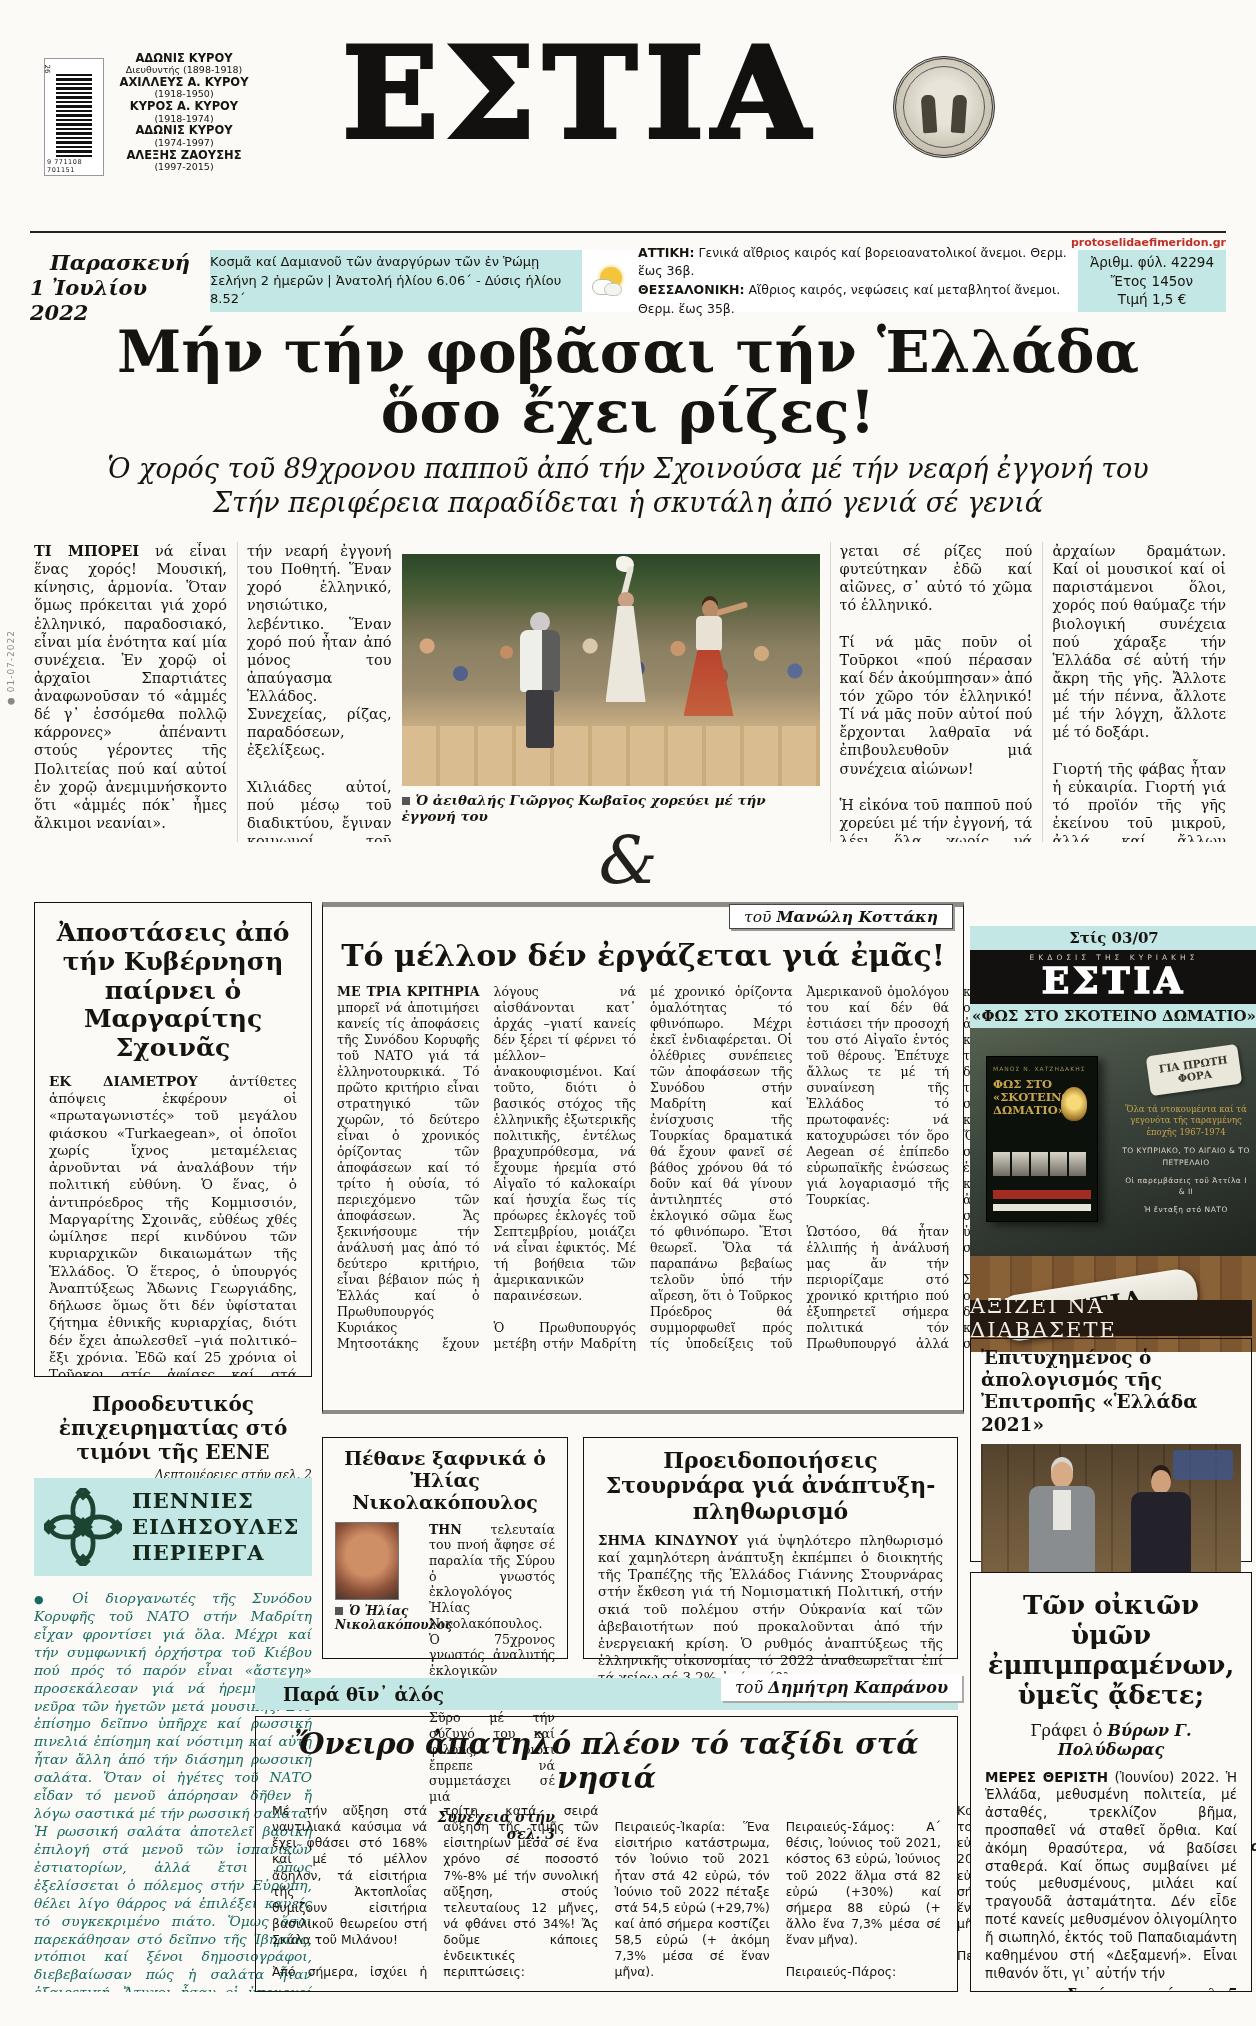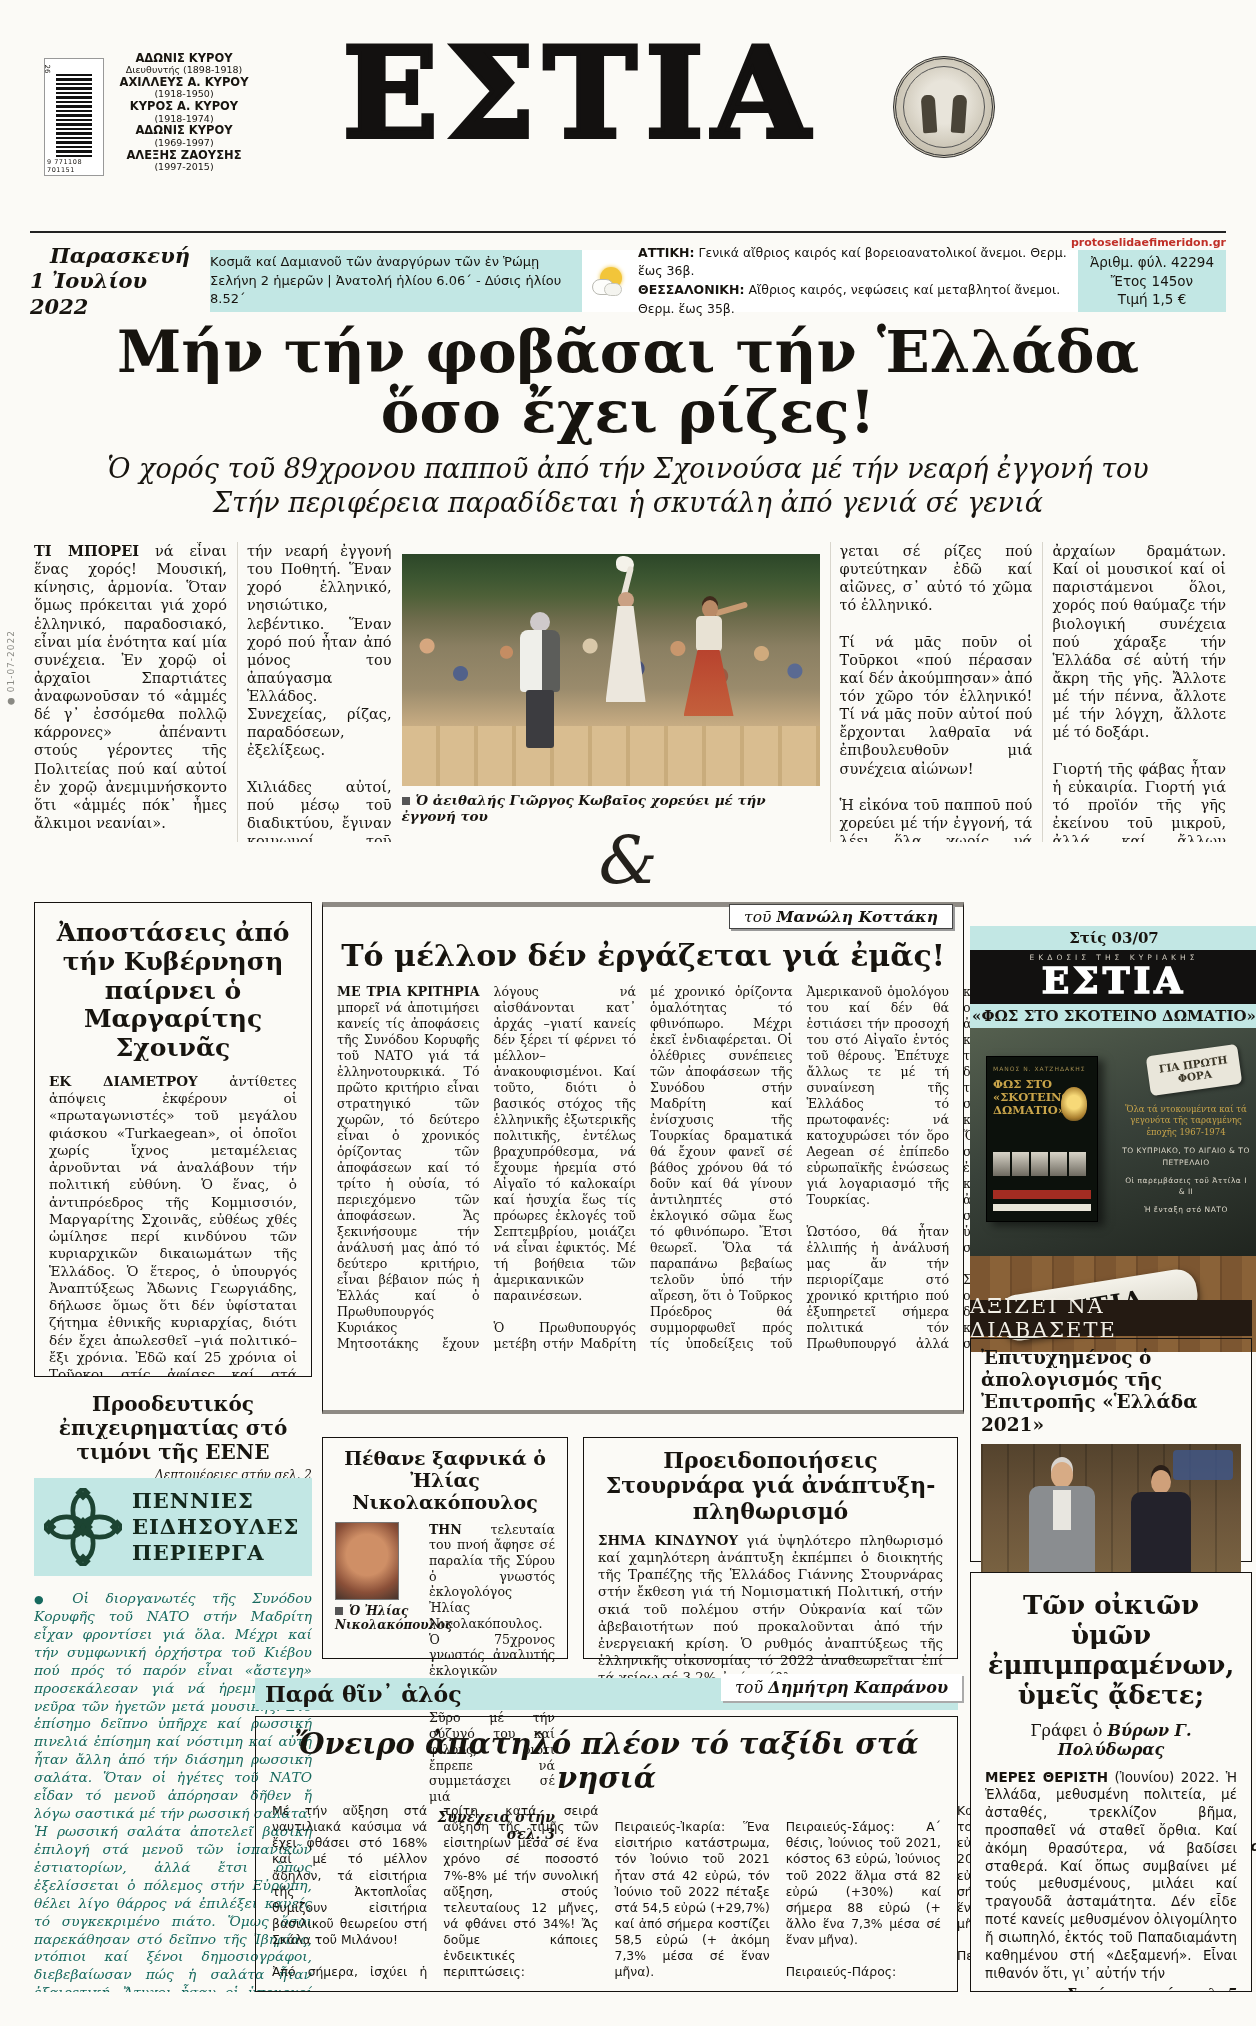--- a/index.html
+++ b/index.html
@@ -29,21 +29,21 @@
   #emblem .ring{position:absolute;inset:7px;border-radius:50%;border:1px solid #555;}
   #emblem .fig1,#emblem .fig2{position:absolute;bottom:22px;width:14px;height:38px;background:#4a4438;border-radius:6px 6px 2px 2px;}
   #emblem .fig1{left:26px;transform:rotate(-4deg);}
   #emblem .fig2{right:26px;transform:rotate(4deg);}
   #tagline{left:0;top:186px;width:100%;text-align:center;font-size:19px;letter-spacing:7px;font-weight:500;}
   #site-url{right:30px;top:236px;font-size:11px;font-weight:bold;color:#c03028;}
   .rule-top{left:30px;top:231px;width:1196px;height:2px;background:#222;}
 
   
   #dateline{left:30px;top:250px;width:1196px;height:62px;display:flex;}
-  .dl-date{width:180px;display:flex;flex-direction:column;justify-content:center;align-items:center;
+  .dl-date{width:180px;display:flex;flex-direction:column;justify-content:space-between;align-items:center;
            font-weight:bold;font-style:italic;font-size:21px;line-height:1.2;}
   .dl-saint{width:372px;background:#c2e7e4;display:flex;flex-direction:column;justify-content:center;
             font-size:13px;line-height:1.45;font-family:"DejaVu Sans",sans-serif;}
   .dl-weather{flex:1;background:#fff;display:flex;align-items:center;gap:8px;padding:0 10px;
               font-family:"DejaVu Sans",sans-serif;font-size:12.5px;line-height:1.5;}
   .dl-issue{width:148px;background:#c2e7e4;display:flex;flex-direction:column;justify-content:center;
             align-items:center;font-size:13.5px;line-height:1.4;font-family:"DejaVu Sans",sans-serif;}
   .sun{position:relative;width:38px;height:32px;flex:0 0 38px;}
   .sun .disc{position:absolute;left:8px;top:2px;width:22px;height:22px;border-radius:50%;background:#f2c53a;box-shadow:0 0 4px #f2c53a;}
   .sun .cl1{position:absolute;left:0;top:14px;width:20px;height:14px;border-radius:10px;background:#fdfdfb;border:1px solid #b9b9b2;}
@@ -164,21 +164,21 @@
   #nikolako h3{margin:0 0 8px;font-size:19px;line-height:1.15;text-align:center;}
   #nikolako .row{display:flex;gap:8px;}
   .niko-photo{width:62px;height:76px;flex:0 0 62px;background:radial-gradient(circle at 50% 42%,#cf8f66 0 38%,#8a4f38 70%,#46342c 100%);border:1px solid #777;}
   #nikolako .cap{font-size:12px;font-weight:bold;font-style:italic;margin-top:4px;width:86px;}
   #nikolako .bd{font-size:12.6px;line-height:1.25;}
   #stournaras{left:583px;top:1437px;width:375px;height:222px;padding:10px 14px;box-sizing:border-box;border:1px solid #161310;}
   #stournaras h3{margin:0 0 8px;font-size:22px;line-height:1.15;text-align:center;}
   #stournaras .bd{font-size:13.4px;line-height:1.28;}
 
   #kapranos-band{left:255px;top:1678px;width:703px;height:32px;background:#c2e7e4;display:flex;align-items:center;}
-  #kapranos-band .kb-title{font-size:22px;font-weight:bold;padding-left:10px;}
+  #kapranos-band .kb-title{font-size:18px;font-weight:bold;padding-left:28px;}
   #kapranos-band .kb-byline{position:absolute;right:-4px;top:-4px;background:#fff;box-shadow:2px 2px 0 #aaa;
       padding:4px 14px;font-size:16px;font-style:italic;}
   #kapranos{left:255px;top:1716px;width:703px;height:276px;border:1.5px solid #161310;box-sizing:border-box;padding:8px 16px;}
   #kapranos h2{margin:2px 0 8px;font-size:29px;font-style:italic;text-align:center;}
   #kapranos .cols{column-count:4;column-gap:16px;font-family:"DejaVu Sans",sans-serif;font-size:12.4px;line-height:1.3;height:186px;}
   #kapranos .cont{margin-top:2px;}
 </style>
 </head>
 <body>
 
@@ -198,21 +198,21 @@
     <div>
         <div class="fn">ΑΧΙΛΛΕΥΣ Α. ΚΥΡΟΥ</div>
         <div class="fr">(1918-1950)</div>
       </div>
     <div>
         <div class="fn">ΚΥΡΟΣ Α. ΚΥΡΟΥ</div>
         <div class="fr">(1918-1974)</div>
       </div>
     <div>
         <div class="fn">ΑΔΩΝΙΣ ΚΥΡΟΥ</div>
-        <div class="fr">(1969-1997)</div>
+        <div class="fr">(1974-1997)</div>
       </div>
     <div>
         <div class="fn">ΑΛΕΞΗΣ ΖΑΟΥΣΗΣ</div>
         <div class="fr">(1997-2015)</div>
       </div>
   </div>
 
   <div class="abs" id="logo">ΕΣΤΙΑ</div>
 
   <div class="abs" id="emblem">

